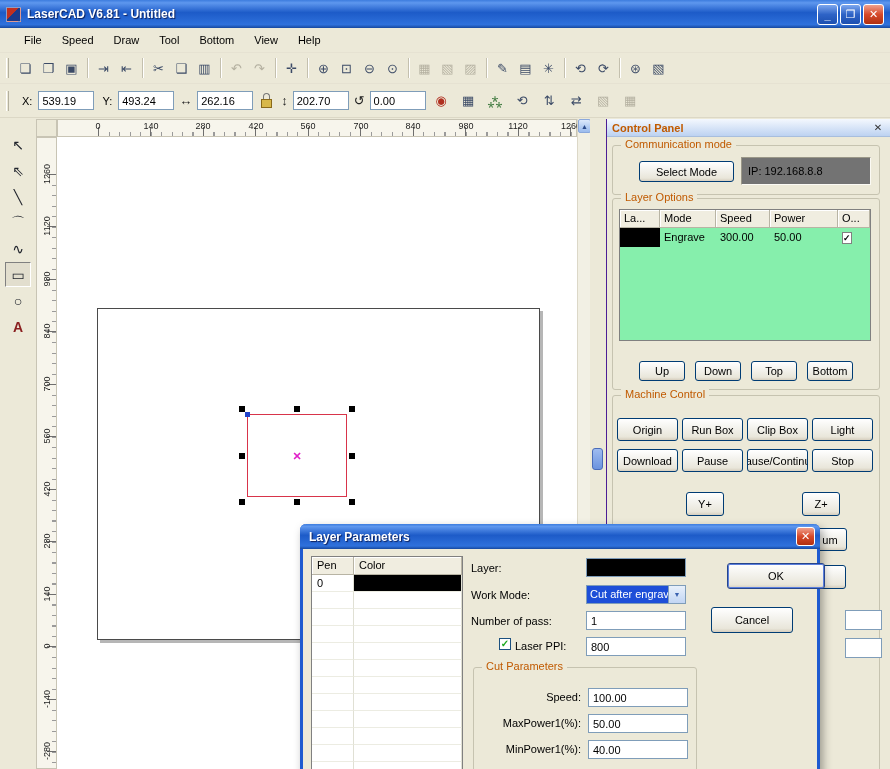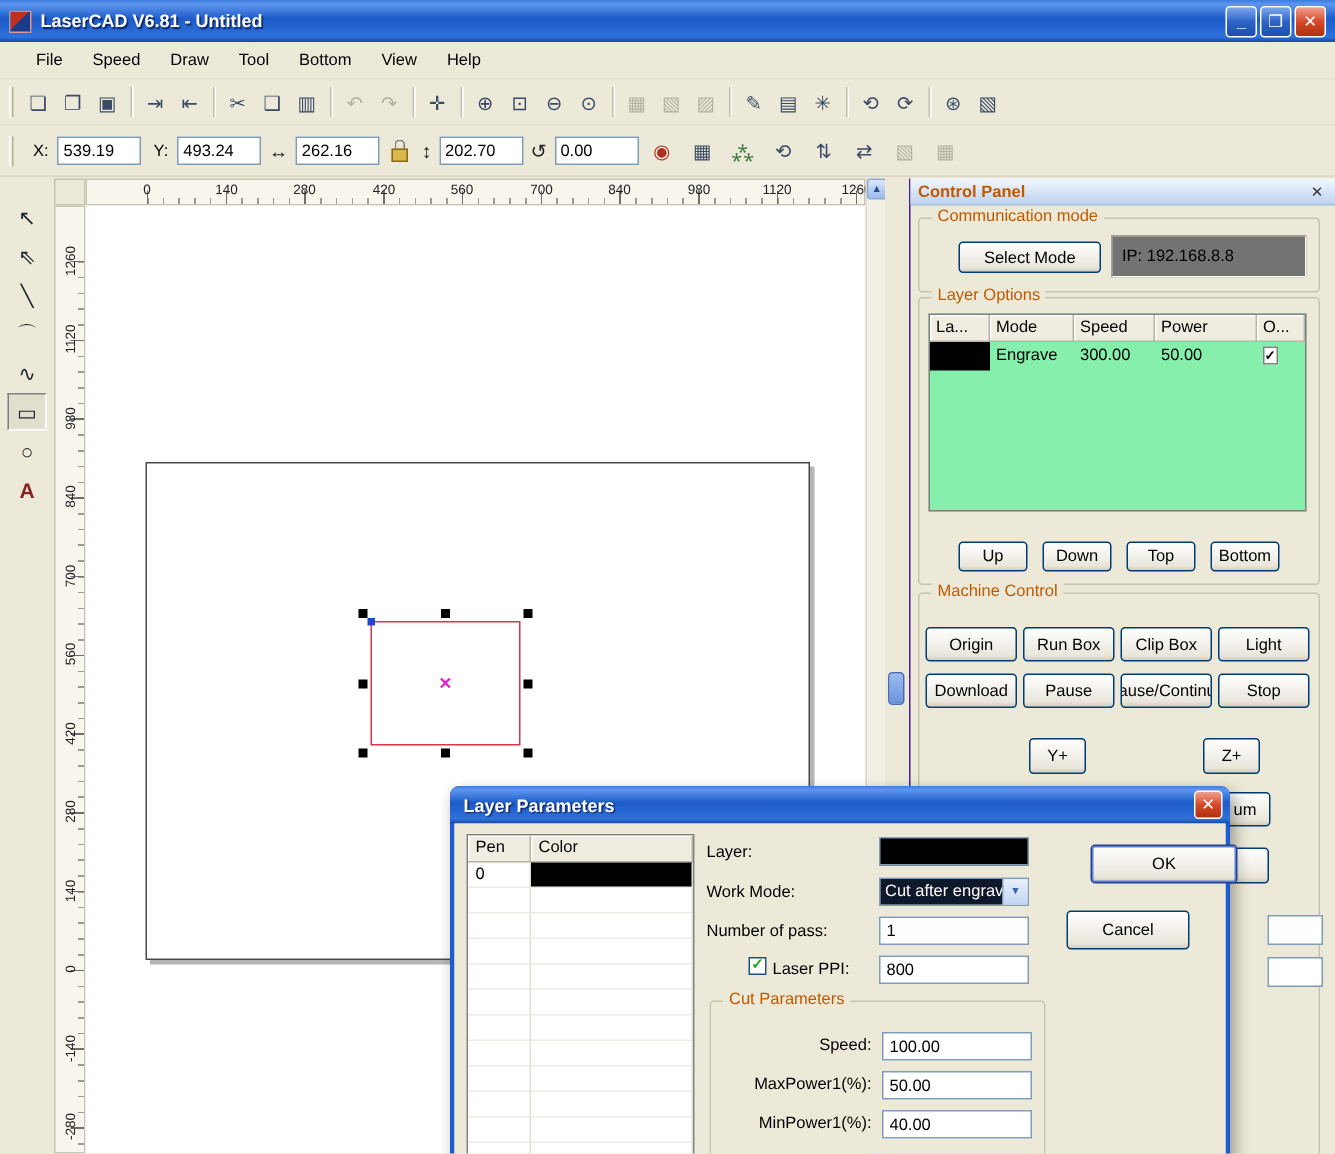--- a/index.html
+++ b/index.html
@@ -138,21 +138,21 @@
   .pt-cell{border-right:1px solid #E0E0D4;border-bottom:1px solid #ECECE2;padding:2px 0 0 5px}
   .dlg-lbl{position:absolute;left:168px;width:108px;text-align:left}
   #lbl-layer{top:13px}#lbl-work{top:40px}#lbl-pass{top:66px}
   #ppi-check{position:absolute;left:196px;top:89px;width:12px;height:12px;background:#fff;border:1px solid #1C5180;
     color:#1CA81C;font-size:10px;line-height:10px;text-align:center;font-weight:bold}
   #lbl-ppi{position:absolute;left:212px;top:91px}
   .fld{position:absolute;left:283px;width:100px;height:19px;border:1px solid #7F9DB9;background:#fff;padding:1px 4px;
     font-family:"Liberation Sans",sans-serif;font-size:11px}
   #fld-layer{top:9px;background:#000}
   #fld-combo{top:36px;padding:0;display:flex}
-  .combo-text{flex:1;background:#0f172a;color:#fff;padding:2px 3px;overflow:hidden;white-space:nowrap}
+  .combo-text{flex:1;background:#1d4ed8;color:#fff;padding:2px 3px;overflow:hidden;white-space:nowrap}
   .combo-btn{width:17px;display:flex;align-items:center;justify-content:center;font-size:7px;color:#3A62B0;
     background:linear-gradient(180deg,#E8F0FB,#C2D6F4);border-left:1px solid #7F9DB9}
   #fld-pass{top:62px}#fld-ppi{top:88px}
   #grp-cut{position:absolute;left:170px;top:118px;width:224px;height:152px;border:1px solid #C6C3B0;border-radius:3px}
   #grp-cut .grp-label{background:#ECE9D8}
   .cut-lbl{position:absolute;left:174px;width:104px;text-align:right}
   #lbl-speed{top:142px}#lbl-max{top:168px}#lbl-min{top:194px}
   #fld-speed{top:139px;left:285px}#fld-max{top:165px;left:285px}#fld-min{top:191px;left:285px}
   #btn-ok{position:absolute;left:424px;top:14px;width:98px;height:26px}
   #btn-cancel{position:absolute;left:408px;top:58px;width:82px;height:26px}

